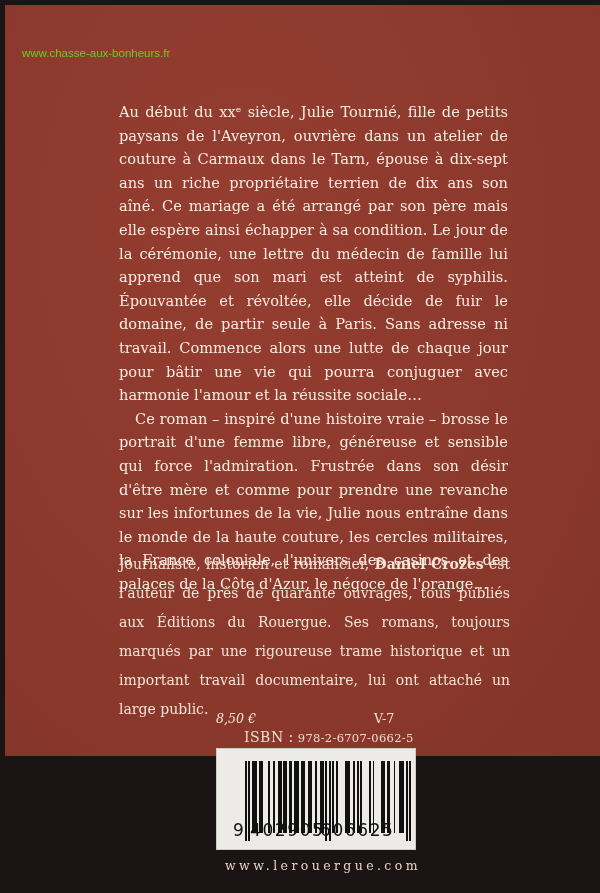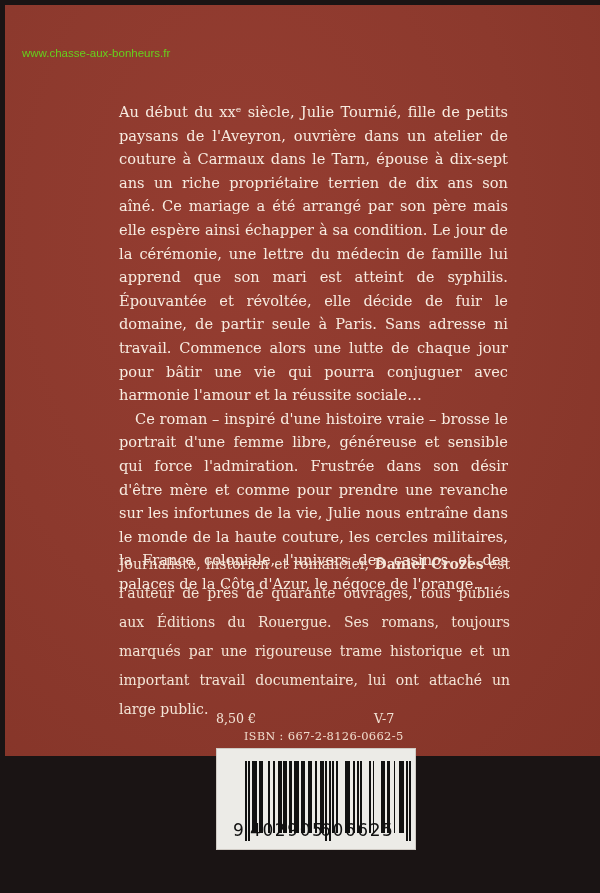--- a/index.html
+++ b/index.html
@@ -61,40 +61,41 @@
     .bio .author {
       font-weight: bold;
     }
     .price {
       position: absolute;
       left: 211px;
       top: 706px;
       font-family: "DejaVu Serif", serif;
       font-size: 12.6px;
       color: #f3e4d6;
+      font-style: italic;
     }
     .code {
       position: absolute;
       left: 369px;
       top: 706px;
       font-family: "DejaVu Serif", serif;
       font-size: 12.6px;
       color: #f3e4d6;
     }
     .isbn {
       position: absolute;
       left: 239px;
       top: 724px;
       font-family: "DejaVu Serif", serif;
       font-size: 11.5px;
       color: #f0dccd;
       letter-spacing: 0.3px;
     }
     .isbn .lbl {
-      font-size: 11px;
+      font-size: 14px;
       letter-spacing: 0.5px;
     }
     .barcode-box {
       position: absolute;
       left: 211px;
       top: 743px;
       width: 198px;
       height: 100px;
       background: #ecebe7;
       border: 1px solid #cfcac4;
@@ -145,21 +146,21 @@
   <div class="blurb">
     <p>Au début du xxᵉ siècle, Julie Tournié, fille de petits paysans de l'Aveyron, ouvrière dans un atelier de couture à Carmaux dans le Tarn, épouse à dix-sept ans un riche propriétaire terrien de dix ans son aîné. Ce mariage a été arrangé par son père mais elle espère ainsi échapper à sa condition. Le jour de la cérémonie, une lettre du médecin de famille lui apprend que son mari est atteint de syphilis. Épouvantée et révoltée, elle décide de fuir le domaine, de partir seule à Paris. Sans adresse ni travail. Commence alors une lutte de chaque jour pour bâtir une vie qui pourra conjuguer avec harmonie l'amour et la réussite sociale…</p>
     <p>Ce roman – inspiré d'une histoire vraie – brosse le portrait d'une femme libre, généreuse et sensible qui force l'admiration. Frustrée dans son désir d'être mère et comme pour prendre une revanche sur les infortunes de la vie, Julie nous entraîne dans le monde de la haute couture, les cercles militaires, la France coloniale, l'univers des casinos et des palaces de la Côte d'Azur, le négoce de l'orange…</p>
   </div>
 
   <p class="bio"><span>Journaliste, historien et romancier, </span><span class="author">Daniel Crozes</span><span> est l'auteur de près de quarante ouvrages, tous publiés aux Éditions du Rouergue. Ses romans, toujours marqués par une rigoureuse trame historique et un important travail documentaire, lui ont attaché un large public.</span></p>
 
   <div class="price">8,50 €</div>
   <div class="code">V-7</div>
 
-  <div class="isbn"><span class="lbl">ISBN :</span> <span>667-2-8126-0662-5</span></div>
+  <div class="isbn"><span class="lbl">ISBN :</span> <span>978-2-6707-0662-5</span></div>
 
   <div class="barcode-box">
     <div class="bars" id="bars">
         <div class="bar" style="left: 0px; width: 1.89737px; height: 80px;"></div>
         <div class="bar" style="left: 3.49474px; width: 1.89737px; height: 80px;"></div>
         <div class="bar" style="left: 6.98947px; width: 1.89737px; height: 72px;"></div>
         <div class="bar" style="left: 8.73684px; width: 1.89737px; height: 72px;"></div>
         <div class="bar" style="left: 10.4842px; width: 1.89737px; height: 72px;"></div>
         <div class="bar" style="left: 13.9789px; width: 1.89737px; height: 72px;"></div>
         <div class="bar" style="left: 15.7263px; width: 1.89737px; height: 72px;"></div>
@@ -204,13 +205,14 @@
         <div class="bar" style="left: 160.758px; width: 1.89737px; height: 80px;"></div>
         <div class="bar" style="left: 164.253px; width: 1.89737px; height: 80px;"></div>
       </div>
     <div class="digits">
       <span class="d1">9</span>
       <span class="d2">402905</span>
       <span class="d3">606625</span>
     </div>
   </div>
 
+  <div class="website">www.lerouergue.com</div>
 </div>
 
 </body></html>

